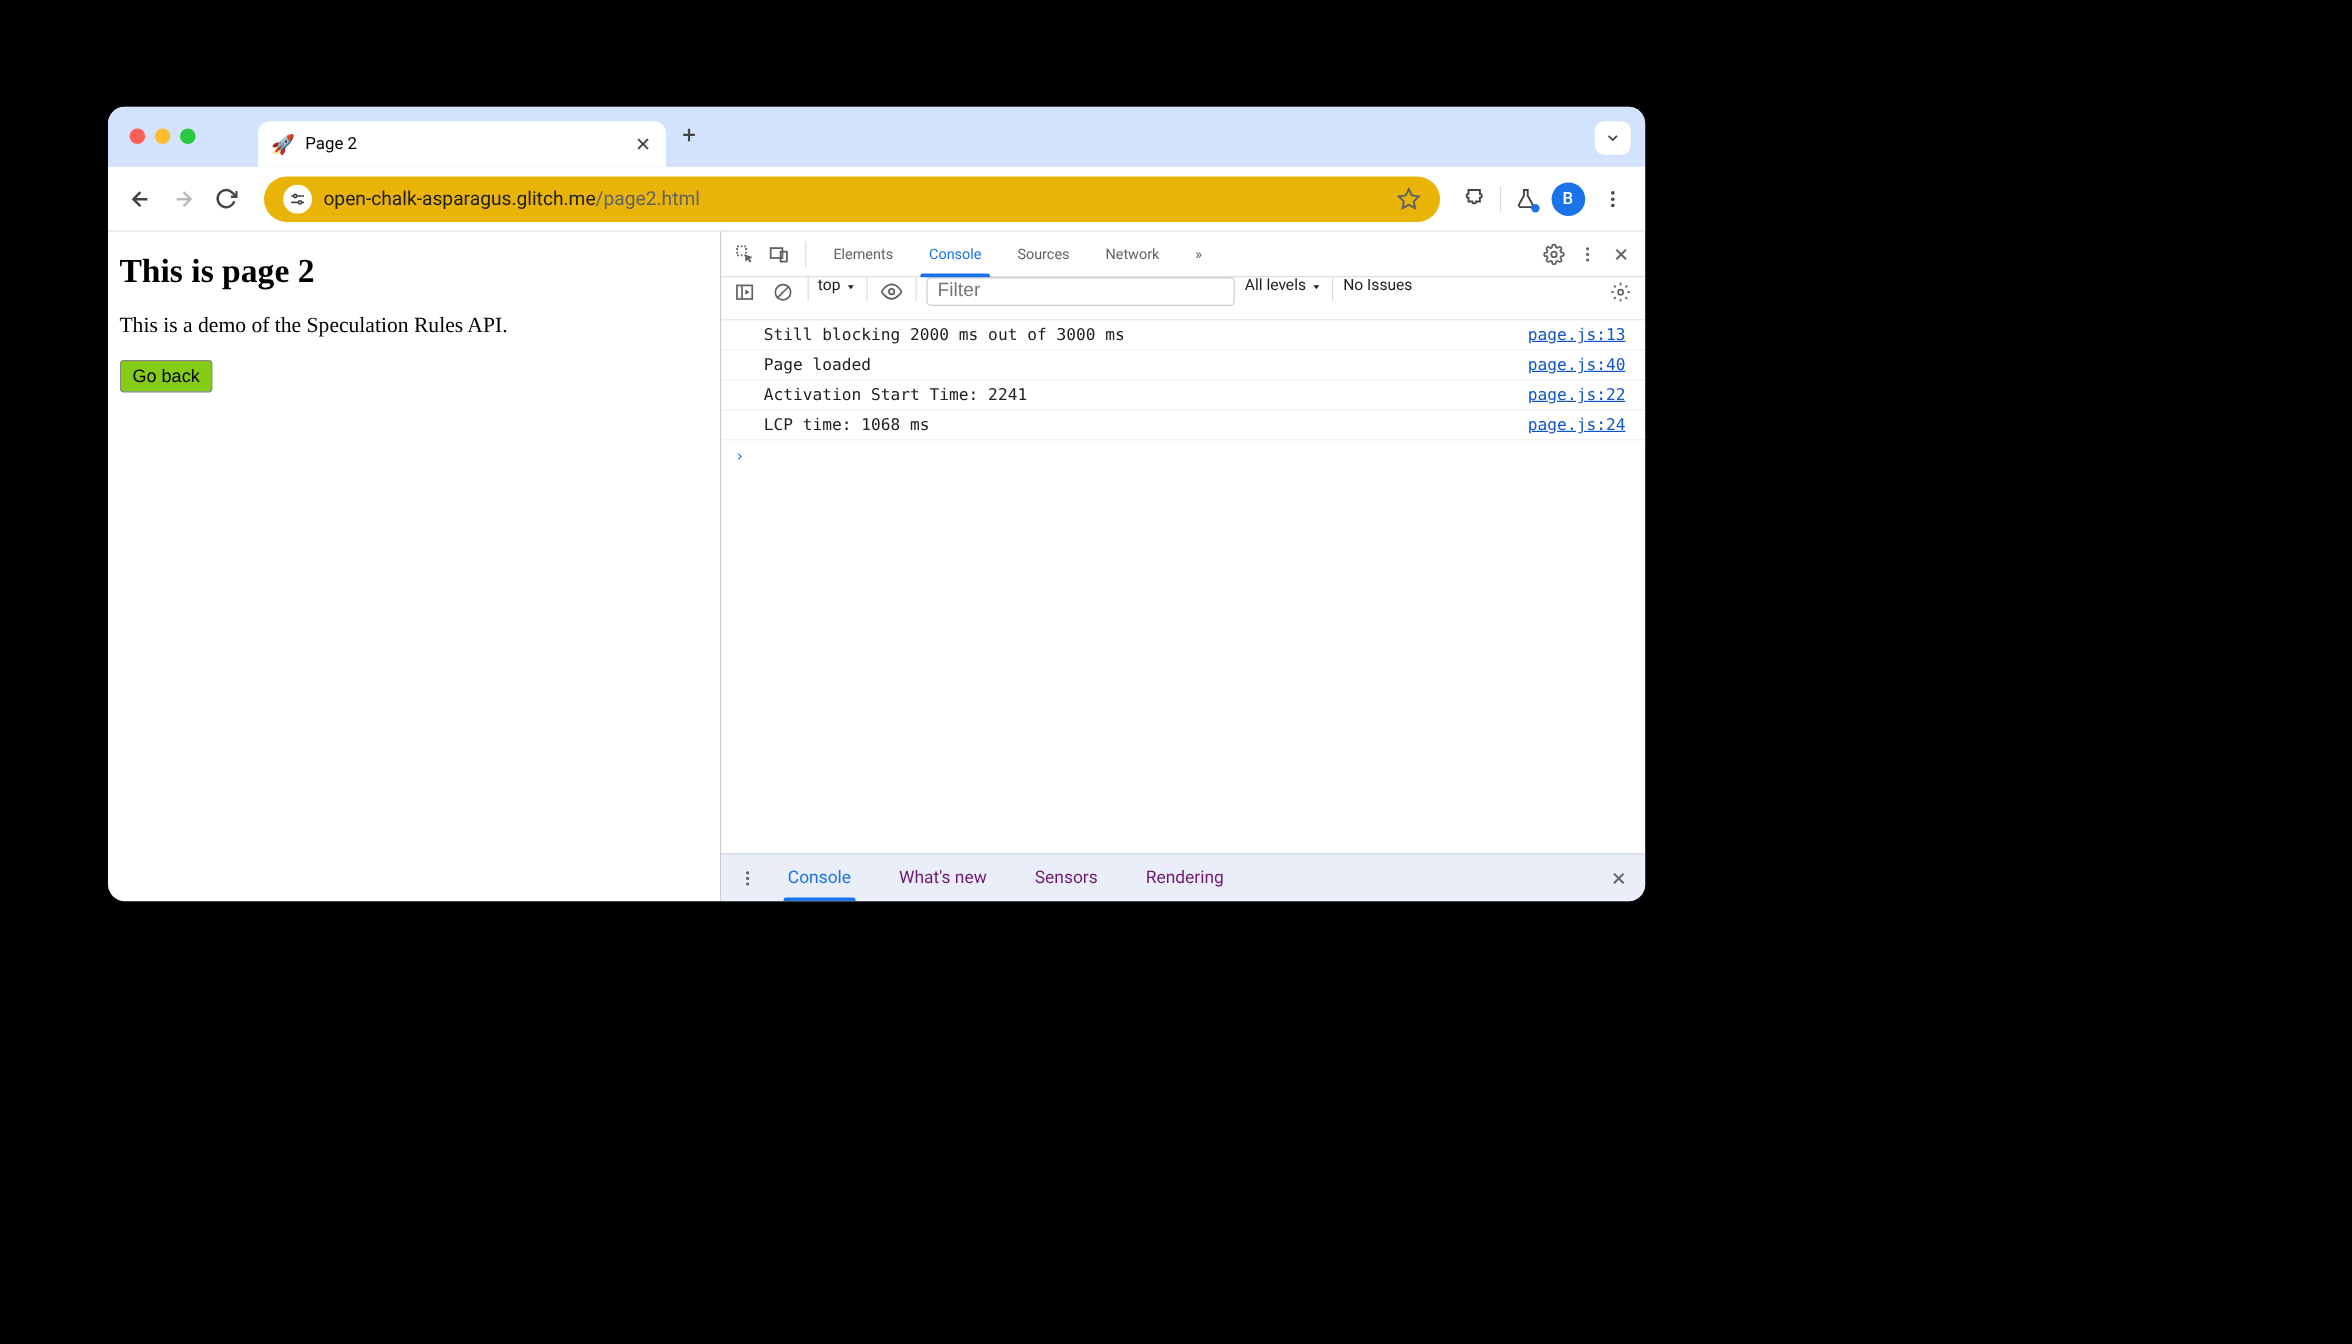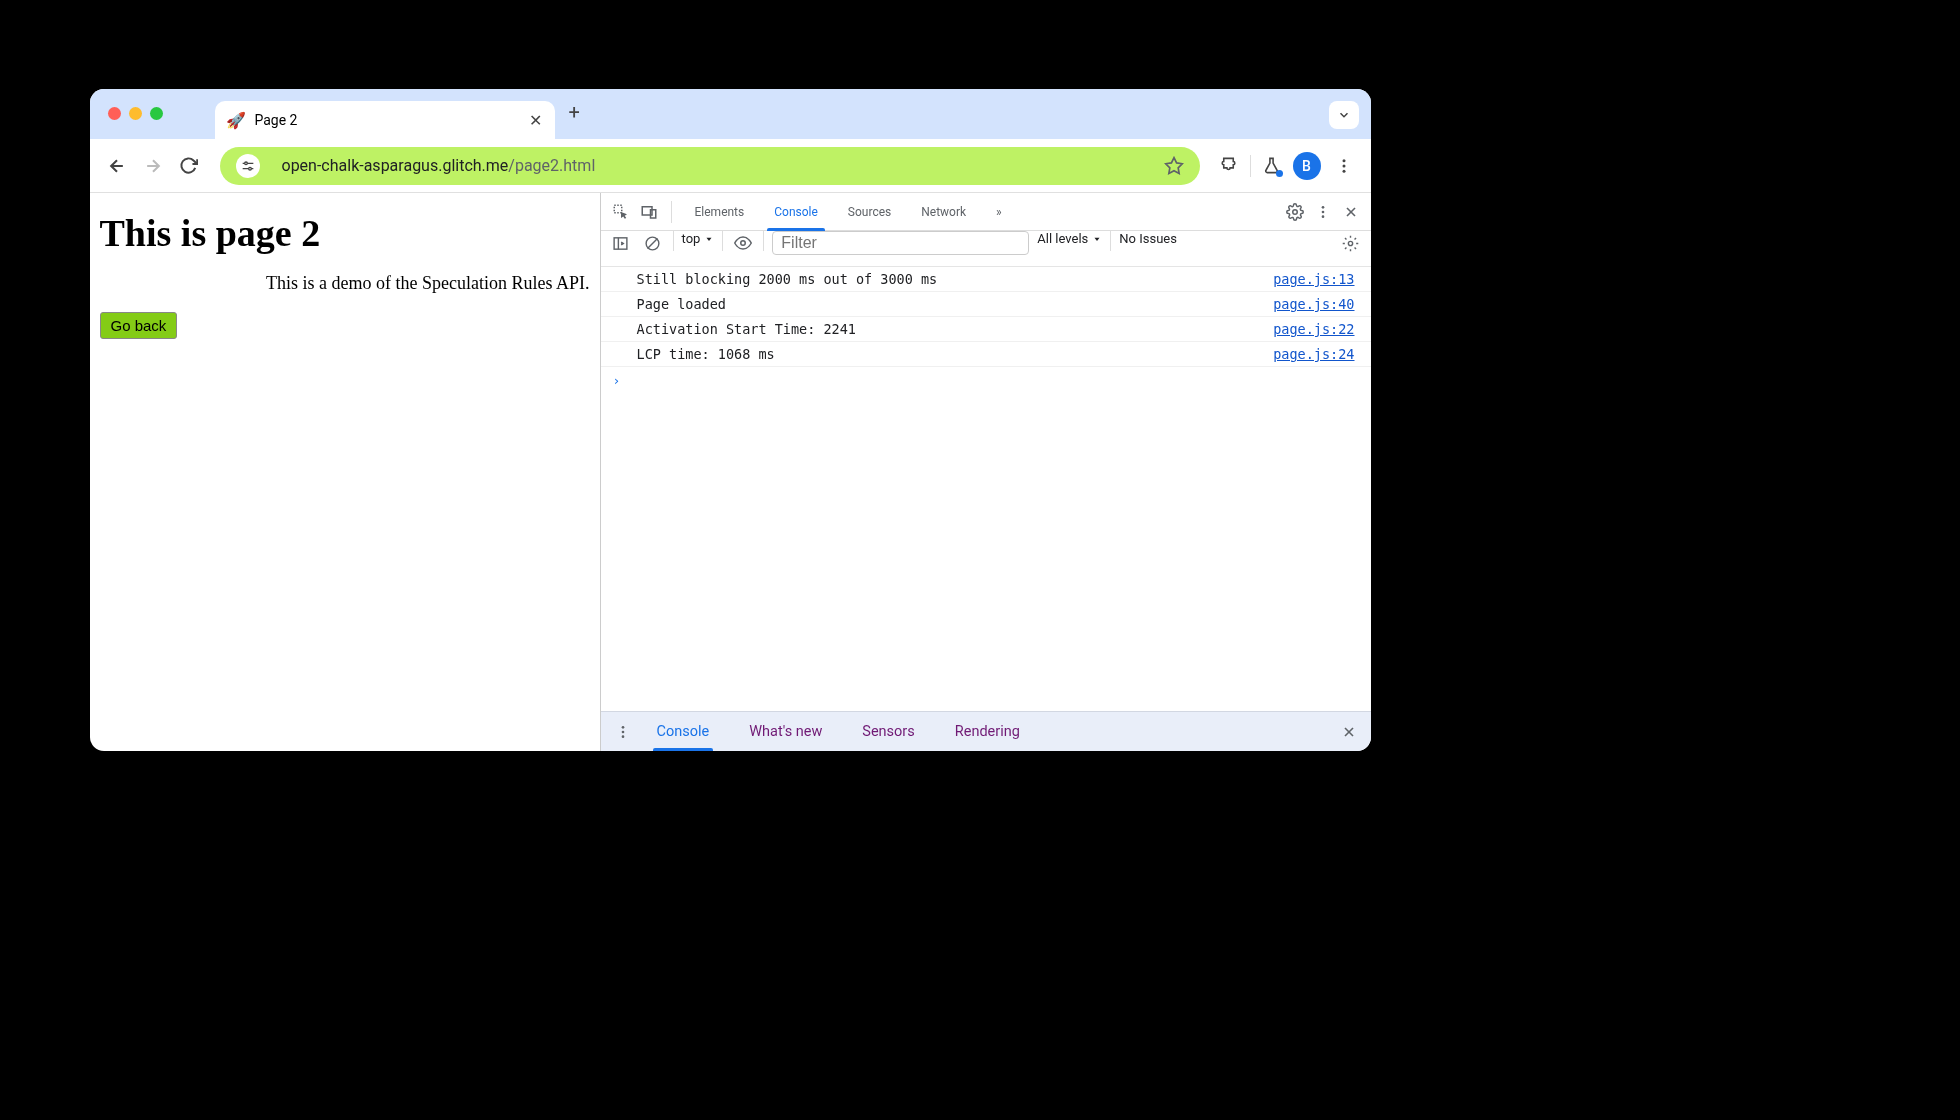--- a/index.html
+++ b/index.html
@@ -76,26 +76,26 @@
   align-items: center;
   padding: 0 14px;
   gap: 10px;
   border-bottom: 1px solid #e0e0e0;
 }
 .nav-btn { width: 26px; height: 26px; display: flex; align-items: center; justify-content: center; color: #444; cursor: pointer; }
 .nav-btn.disabled { color: #bbb; }
 .addrbar {
   flex: 1;
   height: 38px;
-  background: #bef264;
+  background: #eab308;
   border-radius: 20px;
   display: flex;
   align-items: center;
   padding: 0 16px;
-  gap: 22px;
+  gap: 10px;
   margin: 0 8px;
 }
 .site-icon {
   background: #fff;
   border-radius: 50%;
   width: 24px;
   height: 24px;
   display: flex;
   align-items: center;
   justify-content: center;
@@ -115,22 +115,22 @@
   flex: 1;
   display: flex;
   min-height: 0;
 }
 .page-content {
   width: 510px;
   padding: 18px 10px;
   font-family: "Times New Roman", serif;
   overflow: auto;
 }
-.page-content h1 { font-size: 38px; font-weight: bold; margin-bottom: 18px; }
-.page-content p { font-size: 18px; margin-bottom: 18px; text-align: right; }
+.page-content h1 { font-size: 28px; font-weight: bold; margin-bottom: 18px; }
+.page-content p { font-size: 18px; margin-bottom: 18px; }
 .go-back-btn {
   font-family: Arial, sans-serif;
   font-size: 15px;
   padding: 4px 10px;
   background: #84cc16;
   border: 1px solid #888;
   border-radius: 3px;
   cursor: pointer;
 }
 

